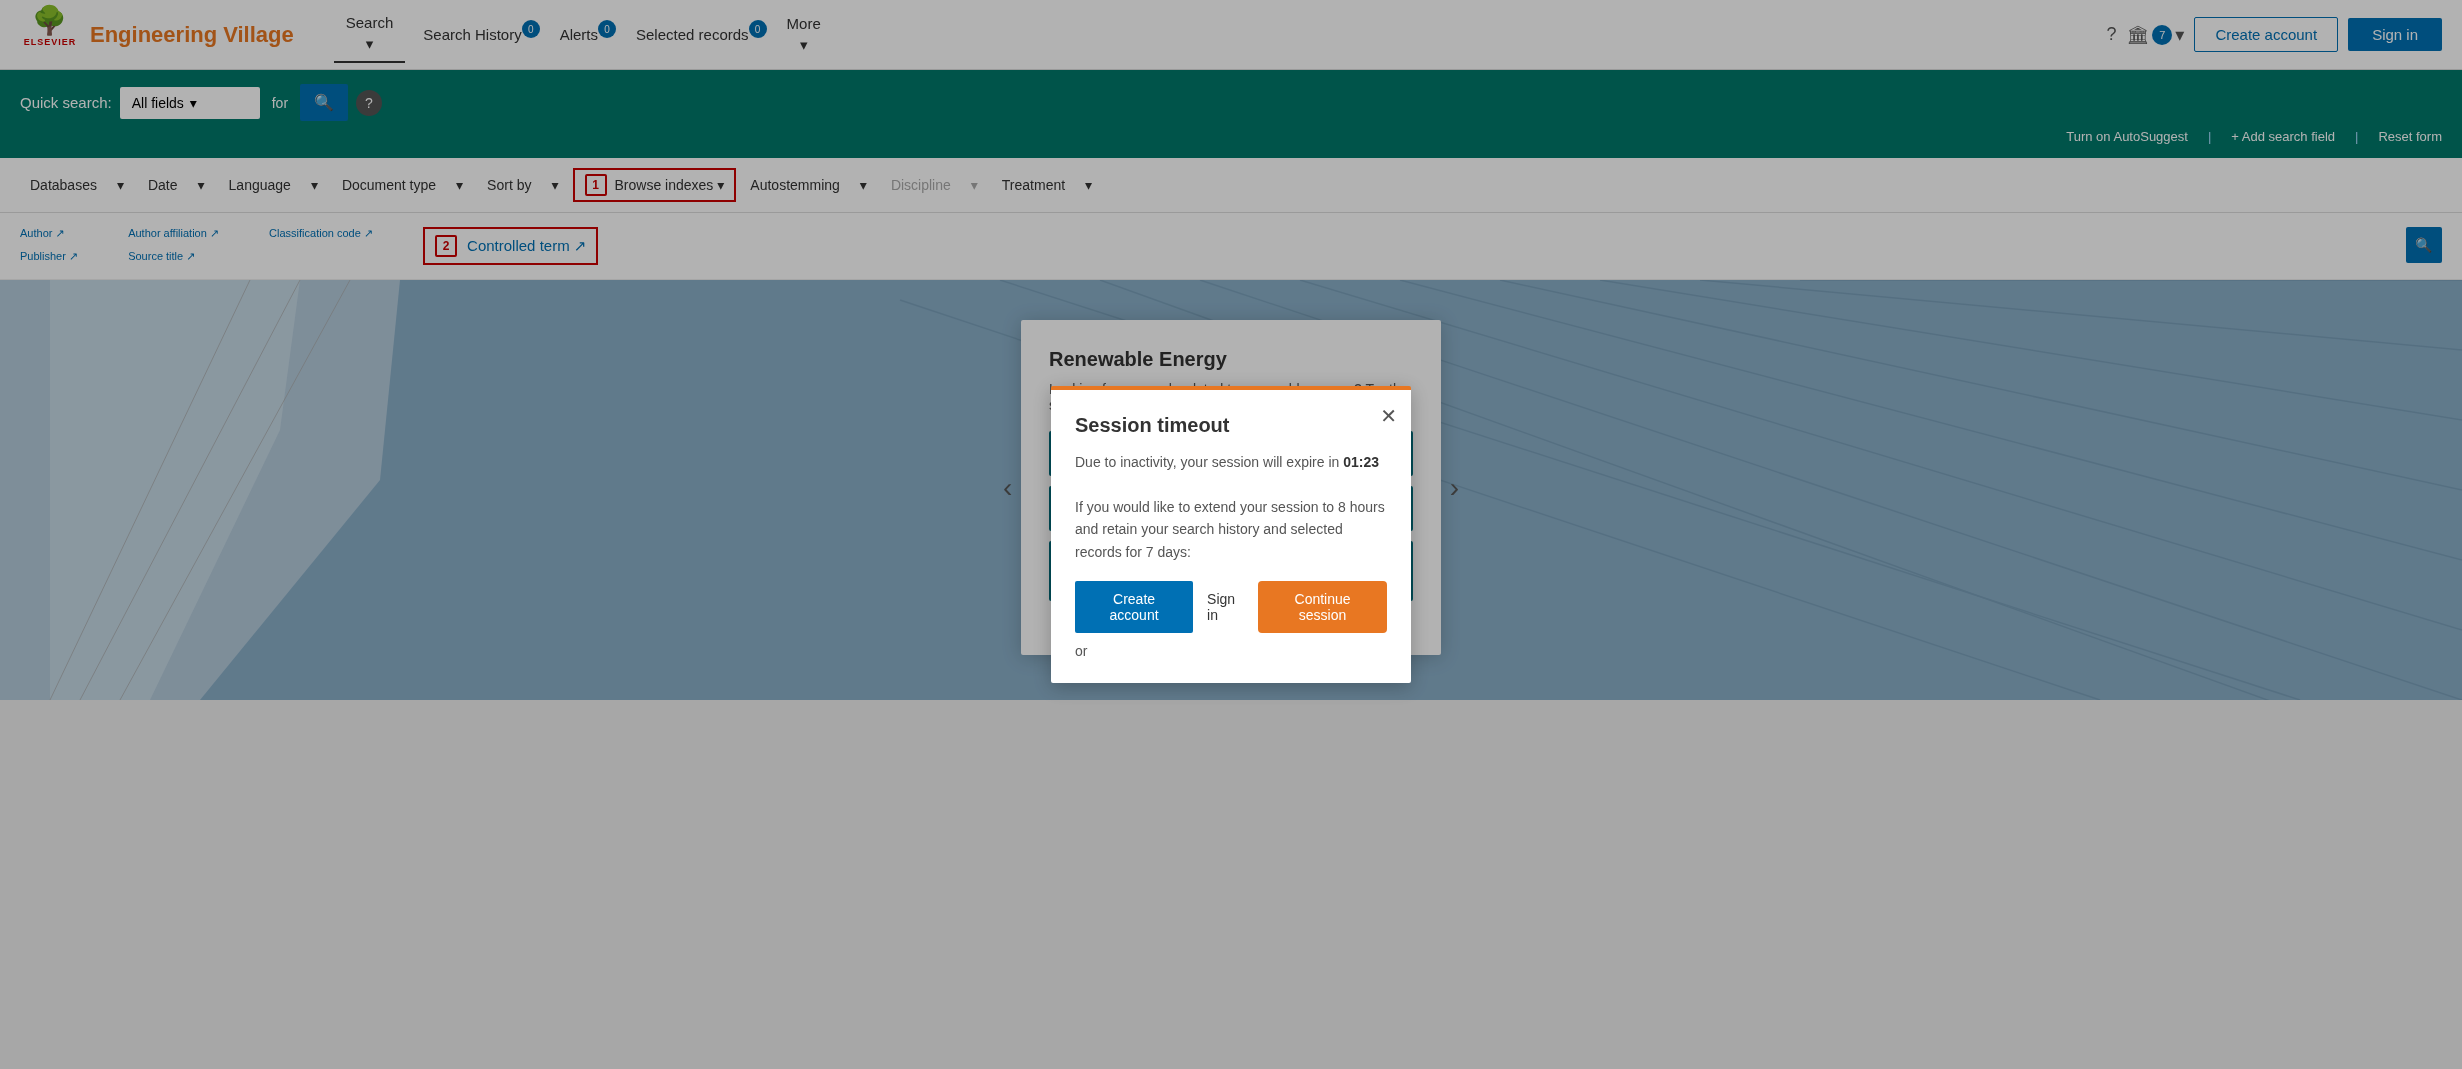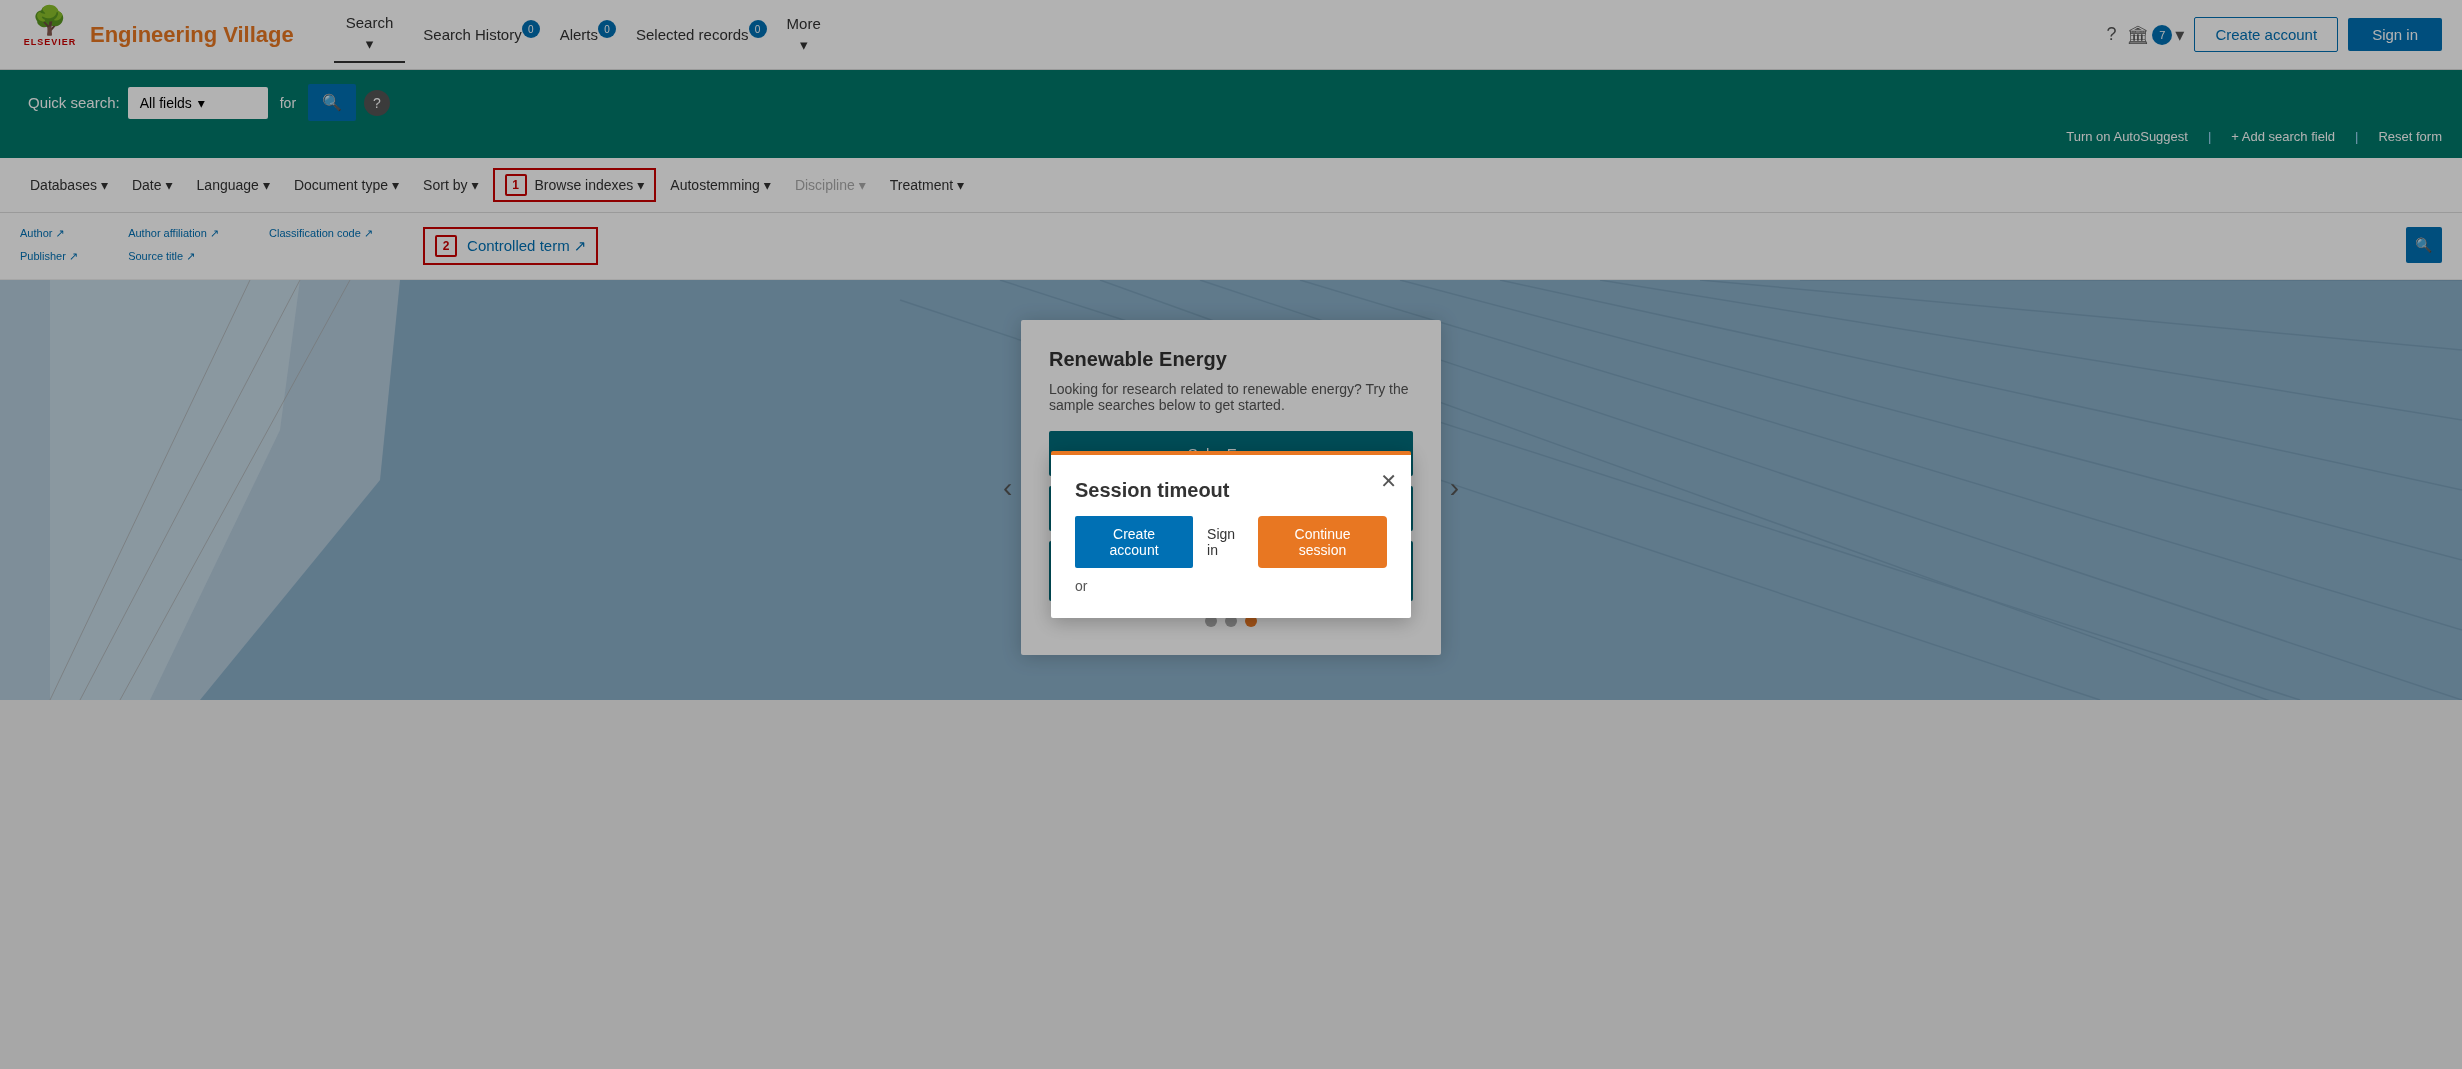--- a/index.html
+++ b/index.html
@@ -133,21 +133,20 @@
     }
     .search-row {
       display: flex;
       align-items: center;
       gap: 8px;
     }
     .search-label {
       color: #fff;
       font-size: 15px;
       white-space: nowrap;
-      margin-left: 8px;
     }
     .search-field-select {
       background: #fff;
       border: none;
       padding: 8px 12px;
       font-size: 14px;
       border-radius: 2px;
       cursor: pointer;
       display: flex;
       align-items: center;
@@ -220,21 +219,21 @@
     }
     .filter-btn {
       background: none;
       border: none;
       padding: 6px 10px;
       font-size: 14px;
       cursor: pointer;
       color: #333;
       display: flex;
       align-items: center;
-      gap: 4px;
+      gap: 20px;
       white-space: nowrap;
     }
     .filter-btn-highlighted {
       border: 2px solid #cc0000;
       background: none;
       padding: 4px 10px;
       font-size: 14px;
       cursor: pointer;
       color: #333;
       display: flex;
@@ -693,20 +692,26 @@
       </div>
       <button class="carousel-arrow right">›</button>
     </div>
   </div>
 </div>
 
 <div class="modal-overlay">
   <div class="modal">
     <button class="modal-close">✕</button>
     <div class="modal-title">Session timeout</div>
+    <div class="modal-body">
+      <span>Due to inactivity, your session will expire in</span>
+      <span class="timer">01:23</span>
+      <br><br>
+      <span>If you would like to extend your session to 8 hours and retain your search history and selected records for 7 days:</span>
+    </div>
     <div class="modal-actions">
       <button class="modal-btn-create">Create account</button>
       <span class="modal-sign-in">Sign in</span>
       <button class="modal-btn-continue">Continue session</button>
     </div>
     <div class="modal-or">or</div>
   </div>
 </div>
 
 </body></html>

